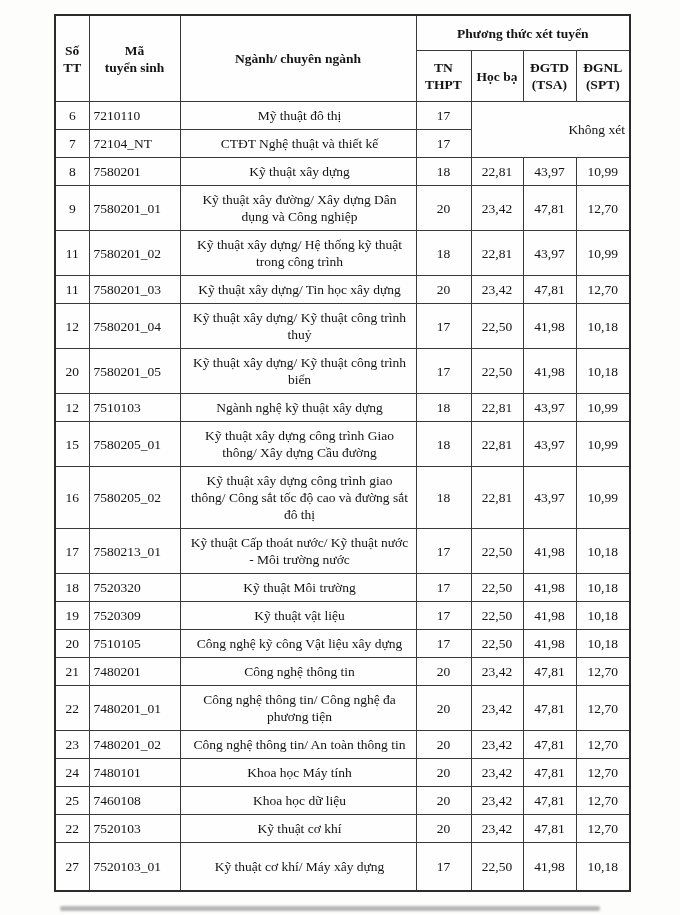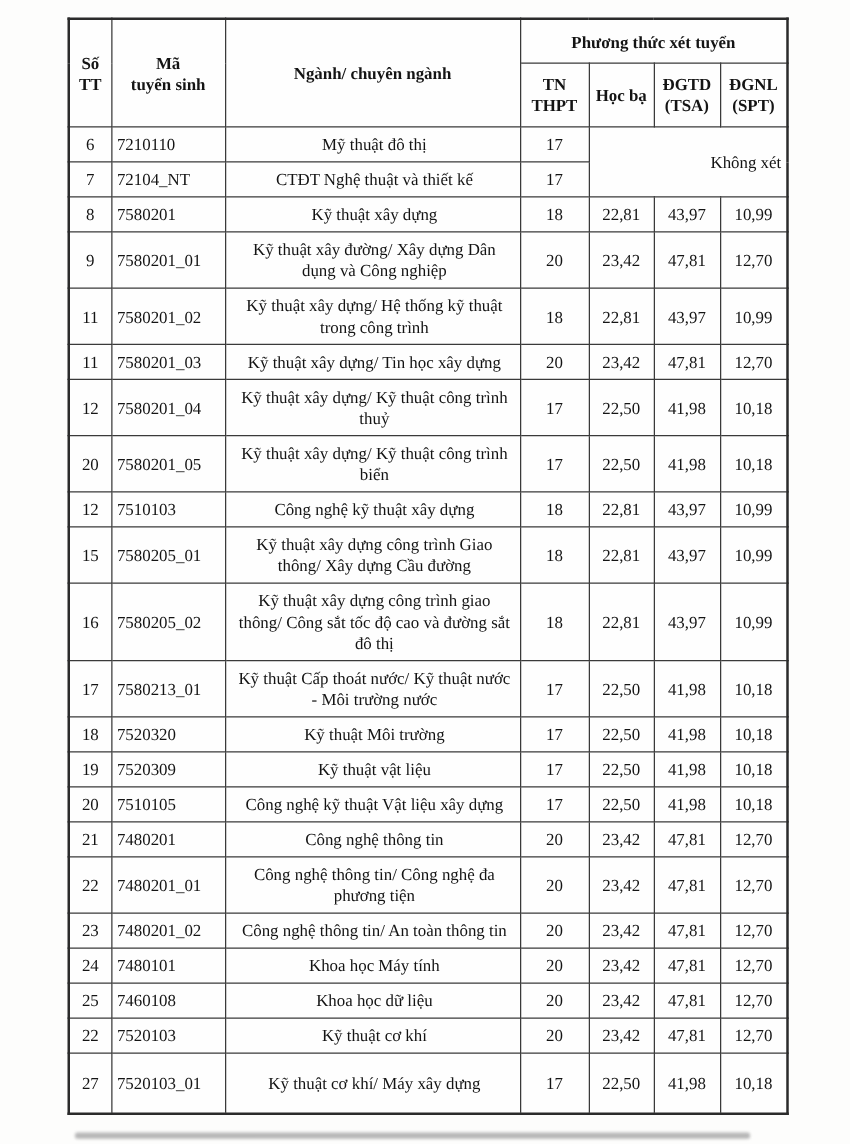--- a/index.html
+++ b/index.html
@@ -160,21 +160,21 @@
         <td class="c-code">7580201_05</td>
         <td class="c-major">Kỹ thuật xây dựng/ Kỹ thuật công trình biển</td>
         <td class="c-num">17</td>
         <td class="c-num">22,50</td>
         <td class="c-num">41,98</td>
         <td class="c-num">10,18</td>
       </tr>
       <tr>
         <td class="c-stt">12</td>
         <td class="c-code">7510103</td>
-        <td class="c-major">Công nghệ kỹ thuật xây dựng</td>
+        <td class="c-major">Ngành nghệ kỹ thuật xây dựng</td>
         <td class="c-num">18</td>
         <td class="c-num">22,81</td>
         <td class="c-num">43,97</td>
         <td class="c-num">10,99</td>
       </tr>
       <tr>
         <td class="c-stt">15</td>
         <td class="c-code">7580205_01</td>
         <td class="c-major">Kỹ thuật xây dựng công trình Giao thông/ Xây dựng Cầu đường</td>
         <td class="c-num">18</td>
@@ -214,21 +214,21 @@
         <td class="c-code">7520309</td>
         <td class="c-major">Kỹ thuật vật liệu</td>
         <td class="c-num">17</td>
         <td class="c-num">22,50</td>
         <td class="c-num">41,98</td>
         <td class="c-num">10,18</td>
       </tr>
       <tr>
         <td class="c-stt">20</td>
         <td class="c-code">7510105</td>
-        <td class="c-major">Công nghệ kỹ thuật Vật liệu xây dựng</td>
+        <td class="c-major">Công nghệ kỹ công Vật liệu xây dựng</td>
         <td class="c-num">17</td>
         <td class="c-num">22,50</td>
         <td class="c-num">41,98</td>
         <td class="c-num">10,18</td>
       </tr>
       <tr>
         <td class="c-stt">21</td>
         <td class="c-code">7480201</td>
         <td class="c-major">Công nghệ thông tin</td>
         <td class="c-num">20</td>

